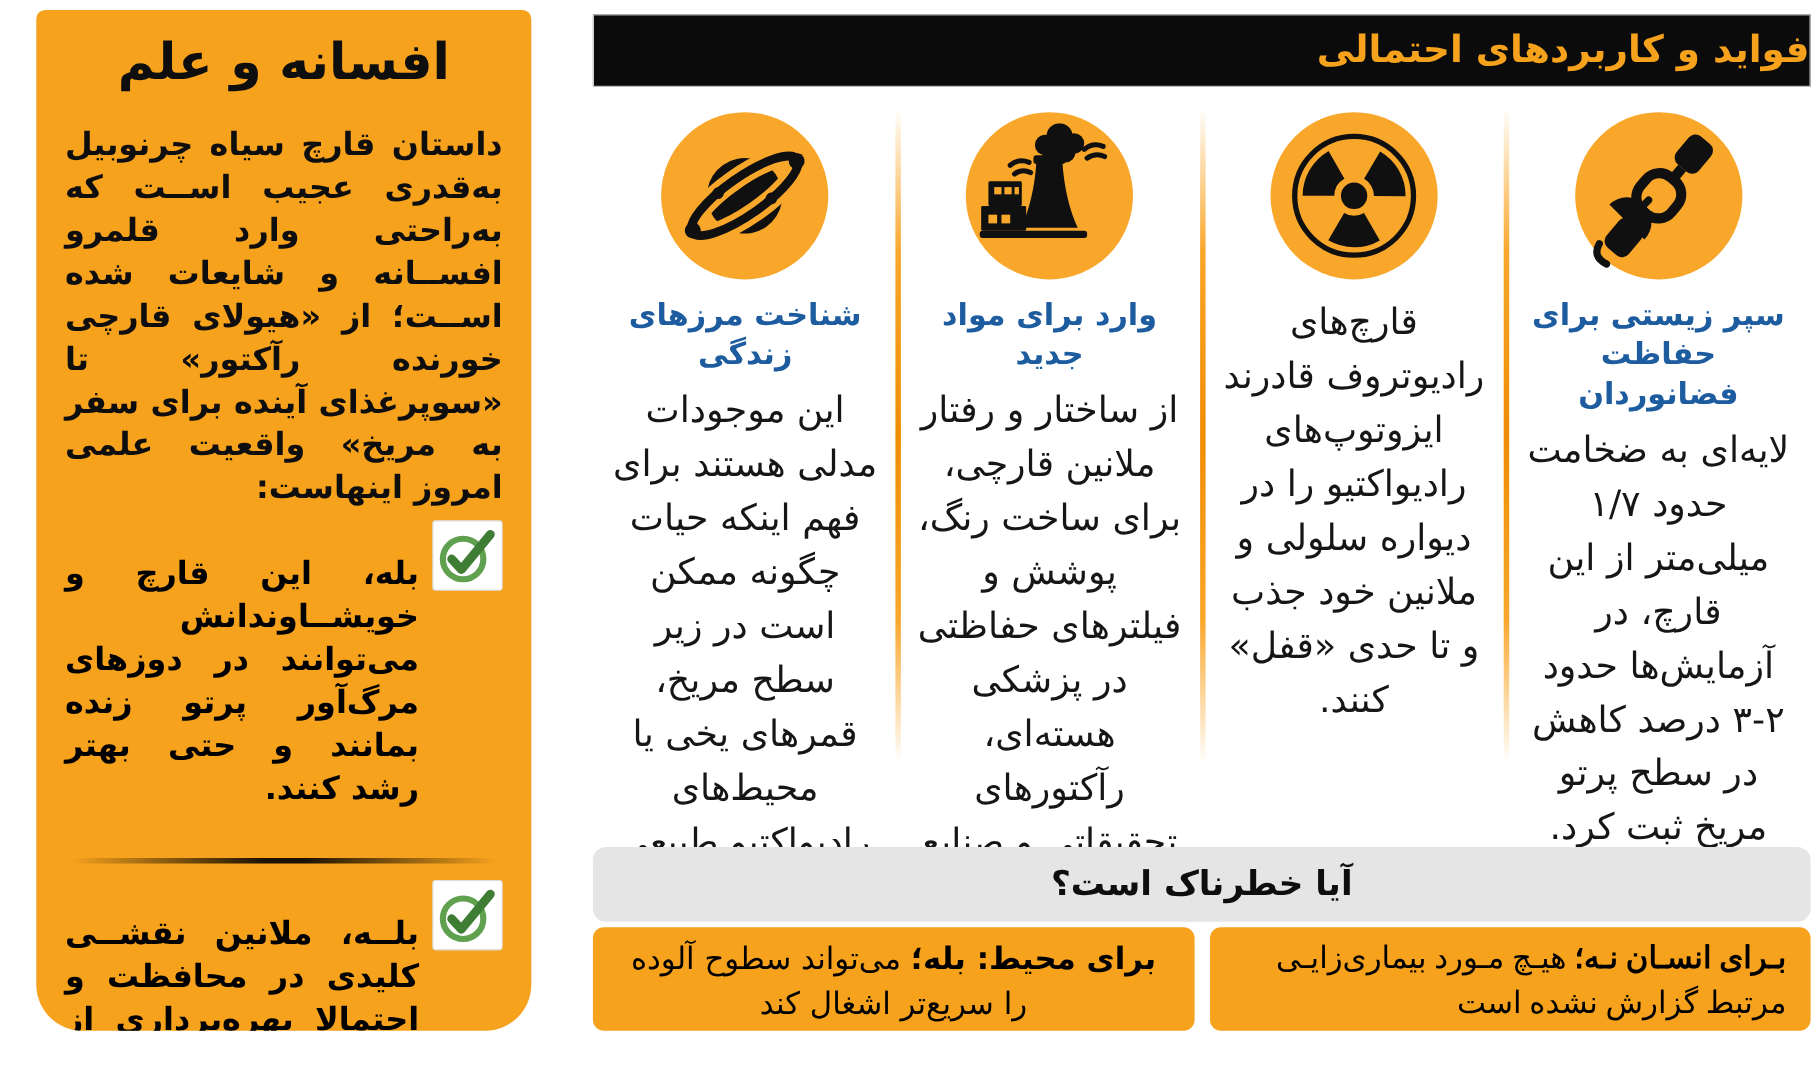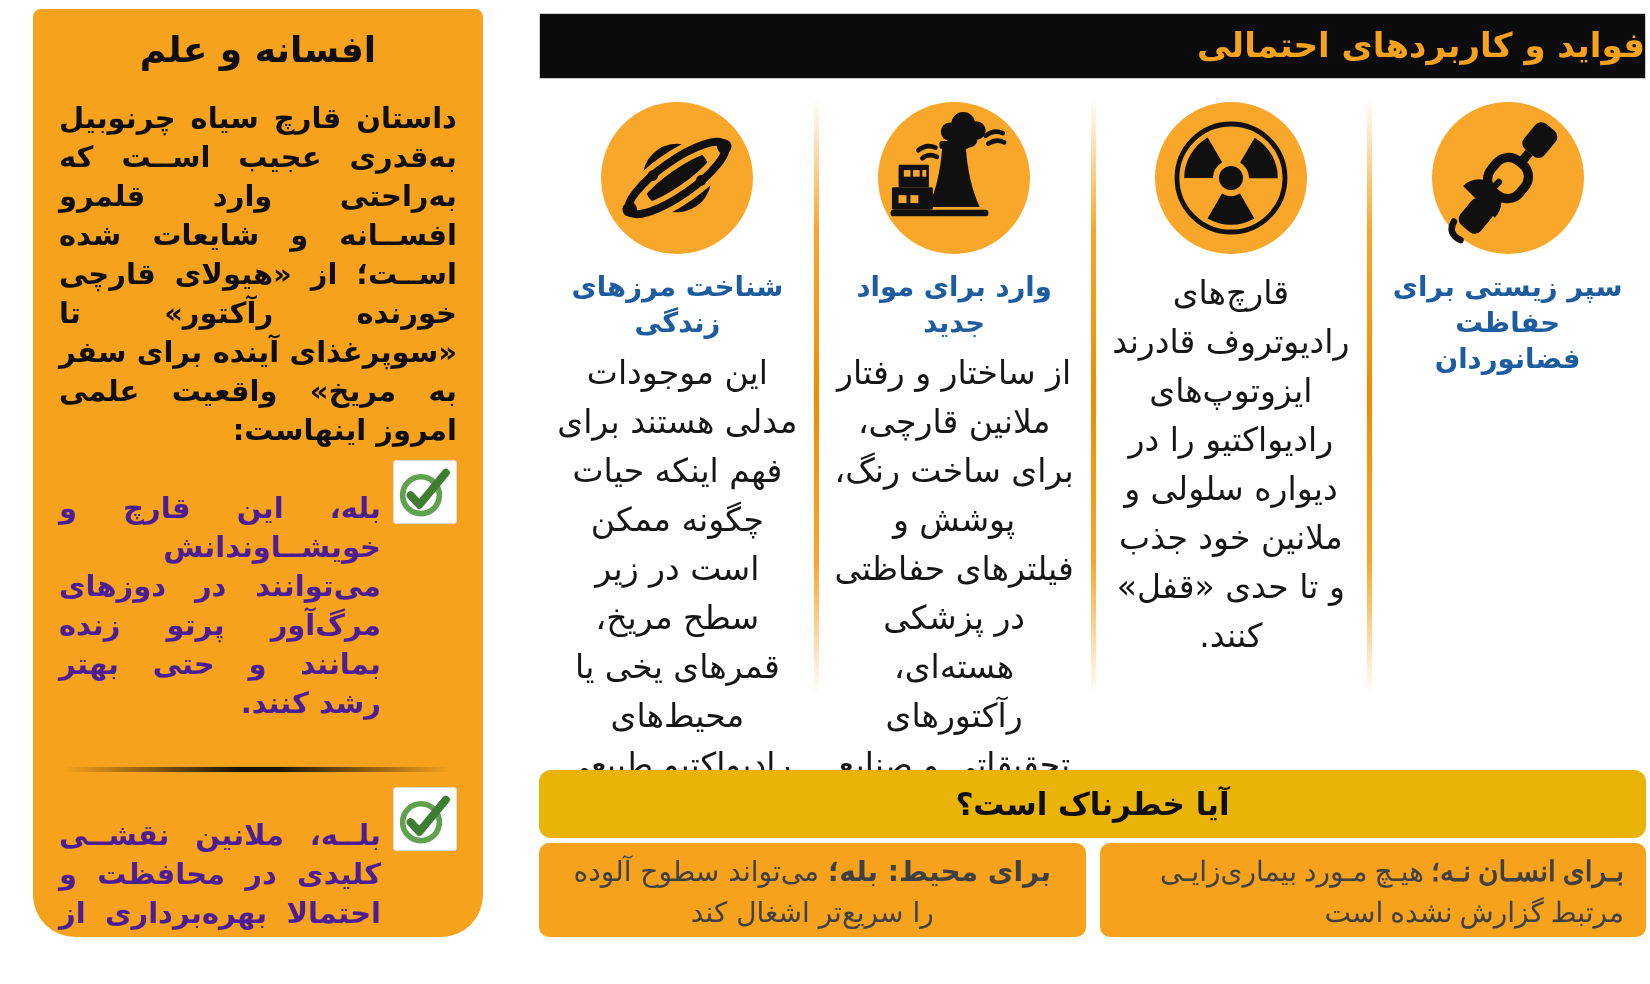--- a/index.html
+++ b/index.html
@@ -7,29 +7,29 @@
     width:1650px;height:984px;position:relative;overflow:hidden;
     font-family:"DejaVu Sans","Liberation Sans",sans-serif;
     direction:rtl;color:#111;
   }
   
   .myth-panel{
     position:absolute;left:33px;top:9px;width:450px;height:928px;
     box-sizing:border-box;padding:14px 26px 18px;
     background:#F6A21D;border-radius:8px 8px 42px 42px;overflow:hidden;
   }
-  .myth-title{font-size:36px;font-weight:bold;text-align:center;margin:6px 0 14px;color:#0e0e0e;}
+  .myth-title{font-size:46px;font-weight:bold;text-align:center;margin:6px 0 14px;color:#0e0e0e;}
   .myth-intro{font-size:29px;font-weight:bold;line-height:39px;text-align:justify;color:#0e0e0e;margin-bottom:10px;}
   .myth-item{display:flex;align-items:flex-start;gap:12px;}
   .verdict-tile{
     flex:none;width:62px;height:62px;background:#ffffff;border:1px solid #dcdcdc;
     border-radius:3px;display:flex;align-items:center;justify-content:center;
   }
   .verdict-tile svg{width:56px;height:56px;overflow:visible;}
-  .myth-item-text{font-size:29px;font-weight:bold;line-height:39px;text-align:justify;color:#4c1d95;}
+  .myth-item-text{font-size:29px;font-weight:bold;line-height:39px;text-align:justify;color:#000000;}
   .myth-divider{
     height:5px;border-radius:3px;margin:15px 6px;
     background:linear-gradient(90deg,rgba(40,25,0,0) 0%,#1c1200 45%,#1c1200 55%,rgba(40,25,0,0) 100%);
   }
   
   .benefits-header{
     position:absolute;left:539px;top:13px;width:1107px;height:66px;box-sizing:border-box;
     background:#0b0b0b;border:1px solid #cfcfcf;
     color:#F6A21D;font-size:34px;font-weight:bold;text-align:right;line-height:62px;
   }
@@ -43,27 +43,27 @@
   .benefit-title{color:#1E5CA0;font-weight:bold;font-size:27.5px;line-height:36px;margin-bottom:8px;}
   .benefit-body{font-size:33px;line-height:49px;color:#161616;}
   .col-sep{
     position:absolute;top:6px;bottom:18px;width:5px;border-radius:3px;
     background:linear-gradient(180deg,rgba(249,167,43,0) 0%,#F9A72B 22%,#F08C00 50%,#F9A72B 78%,rgba(249,167,43,0) 100%);
   }
   .col-sep.s1{left:calc(25% - 2px);} .col-sep.s2{left:calc(50% - 2px);} .col-sep.s3{left:calc(75% - 2px);}
   
   .danger-header{
     position:absolute;left:539px;top:770px;width:1107px;height:68px;box-sizing:border-box;
-    background:#eab308;border-radius:12px;
+    background:#e5e5e5;border-radius:12px;
     font-size:31px;font-weight:bold;text-align:center;line-height:68px;color:#0e0e0e;
   }
   .danger-boxes{position:absolute;left:539px;top:843px;width:1107px;height:94px;display:flex;gap:14px;}
   .danger-box{
     flex:1;background:#F6A21D;border-radius:10px;box-sizing:border-box;
-    padding:8px 22px 0;font-size:28px;line-height:41px;color:#404040;
+    padding:8px 22px 0;font-size:28px;line-height:41px;color:#000000;
   }
   .danger-box.humans{text-align:right;font-family:Liberation Serif, serif;}
   .danger-box.environment{text-align:center;}
   .danger-lead{font-weight:bold;}
 </style>
 </head>
 <body>
 
 <section class="myth-panel">
   <h1 class="myth-title">افسانه و علم</h1>
@@ -109,20 +109,21 @@
           <rect x="36" y="35" width="28" height="30" rx="12" fill="none" stroke="#101010" stroke-width="7"></rect>
           <rect x="46.5" y="65" width="7" height="10"></rect>
           <rect x="40" y="75" width="20" height="25" rx="6"></rect>
         </g>
         <path d="M11 68 A17 17 0 0 1 45 68 Z" fill="#101010" transform="rotate(45 28 68)"></path>
         <path d="M34 62 L43 53" stroke="#101010" stroke-width="5" stroke-linecap="round"></path>
         <path d="M9 83 Q4 92 14 97" fill="none" stroke="#101010" stroke-width="5" stroke-linecap="round"></path>
       </svg>
     </div>
     <div class="benefit-title">سپر زیستی برای حفاظت فضانوردان</div>
+    <div class="benefit-body">لایه‌ای به ضخامت حدود ۱/۷ میلی‌متر از این قارچ، در آزمایش‌ها حدود ۲-۳ درصد کاهش در سطح پرتو مریخ ثبت کرد.</div>
   </div>
 
   <div class="benefit-col">
     <div class="benefit-circle">
       <svg width="120" height="120" viewBox="0 0 100 100" aria-hidden="true">
         <circle cx="50" cy="50" r="45" fill="none" stroke="#101010" stroke-width="4"></circle>
         <circle cx="50" cy="50" r="27" fill="none" stroke="#101010" stroke-width="24" stroke-dasharray="28.27 28.27" transform="rotate(60 50 50)"></circle>
         <circle cx="50" cy="50" r="10" fill="#101010"></circle>
       </svg>
     </div>

